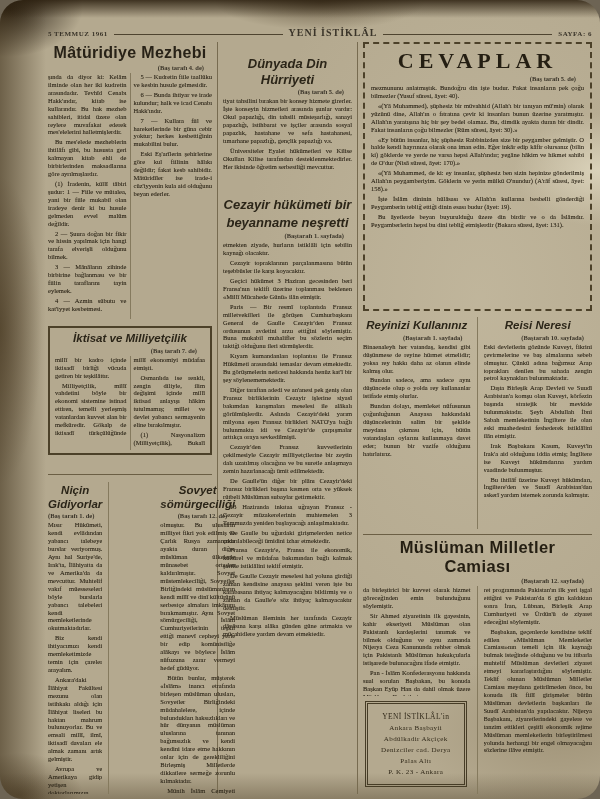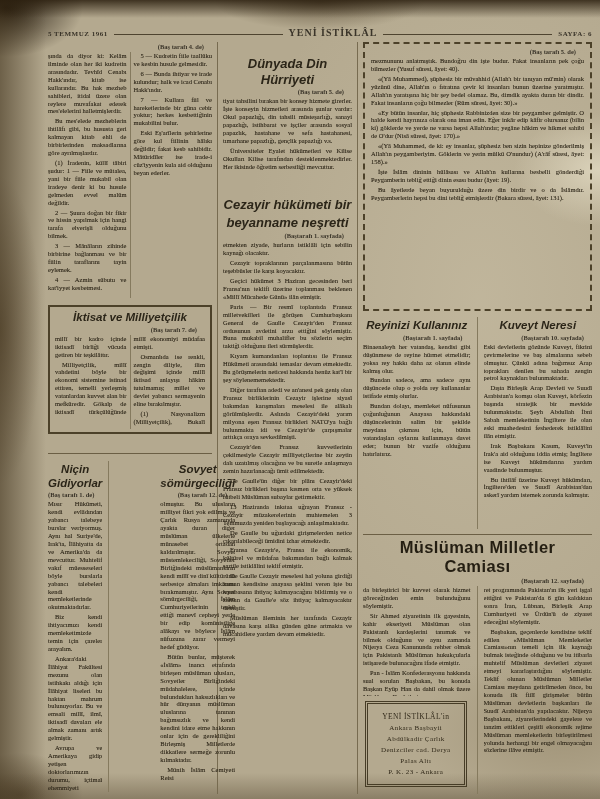--- a/index.html
+++ b/index.html
@@ -10,20 +10,21 @@
       linear-gradient(180deg, rgba(42,30,14,.85), rgba(42,30,14,0) 18px),
       linear-gradient(90deg, rgba(62,48,26,.6), rgba(62,48,26,0) 46px),
       linear-gradient(0deg, rgba(62,48,26,.35), rgba(62,48,26,0) 26px),
       radial-gradient(ellipse 110px 70px at 6px 8px, rgba(30,20,8,.95), rgba(30,20,8,0) 70%),
       radial-gradient(ellipse 60px 220px at 0px 330px, rgba(70,52,28,.5), rgba(70,52,28,0) 70%),
       radial-gradient(ellipse 90px 60px at 20px 795px, rgba(60,44,22,.6), rgba(60,44,22,0) 70%),
       radial-gradient(ellipse 150px 40px at 320px 2px, rgba(52,38,18,.55), rgba(52,38,18,0) 70%),
       radial-gradient(ellipse 120px 80px at 598px 170px, rgba(222,214,190,.9), rgba(222,214,190,0) 70%),
       radial-gradient(ellipse 320px 520px at 480px 300px, rgba(206,196,170,.45), rgba(206,196,170,0) 75%),
       radial-gradient(ellipse 200px 120px at 560px 730px, rgba(126,110,80,.35), rgba(126,110,80,0) 70%);
+    border-radius: 23px;
   }
   .content{position:absolute;left:48px;top:22px;right:8px;bottom:4px;}
   
   .hdr{display:flex;align-items:flex-end;height:16px;font-weight:bold;}
   .hdr .rule{flex:1;border-bottom:1px solid #4e4430;margin:0 6px 3px;}
   .hdr-date{font-size:7px;letter-spacing:.5px;}
   .hdr-title{font-size:10px;letter-spacing:1px;}
   .hdr-page{font-size:7px;letter-spacing:.5px;}
   
   .main{display:grid;grid-template-columns:170px 140px 1fr;height:752px;overflow:hidden;margin-top:4px;}
@@ -85,20 +86,21 @@
       <span class="rule"></span>
       <span class="hdr-title">YENİ İSTİKLÂL</span>
       <span class="rule"></span>
       <span class="hdr-page">SAYFA: 6</span>
     </div>
 
     <div class="main">
 
       <div class="colL">
         <div>
+          <div class="h-sans h-maturi">Mâtüridiye Mezhebi</div>
           <div class="cont">(Baş tarafı 4. de)</div>
           <div class="body two-col b-maturi">
               <p>şında da diyor ki: Kelâm ilminde olan her iki kudretin arasındadır. Tevhîd Cenabı Hakk'ındır, kitab ise kullarındır. Bu hak mezheb sahibleri, itidal üzere olan reylere muvafakat ederek mes'elelerini halletmişlerdir.</p>
               <p>Bu mes'elede mezheblerin ihtilâfı gibi, bu hususta geri kalmayan kitab ehli de birbirlerinden maksadlarına göre ayrılmışlardır.</p>
               <p>(1) İradenin, küllî tâbiri şudur: 1 — Fiile ve mütalea, yani bir fiile mukabil olan iradeye denir ki bu husule gelmeden evvel malûm değildir.</p>
               <p>2 — Şuura doğan bir fikir ve hissin yapılmak için hangi tarafa elverişli olduğunu bilmek.</p>
               <p>3 — Mânâların zihinde birbirine bağlanması ve bir fiilin taraflarını tayin eylemek.</p>
               <p>4 — Azmin sübutu ve kat'iyyet kesbetmesi.</p>
               <p>5 — Kudretin fiile taallûku ve kesbin husule gelmesidir.</p>
               <p>6 — Bunda ihtiyar ve irade kulundur; halk ve icad Cenabı Hakk'ındır.</p>
@@ -167,20 +169,21 @@
               <p>De Gaulle bu uğurdaki girişmelerden netice çıkarılabileceği ümidini izhar etmektedir.</p>
               <p>Fransa Cezayir'e, Fransa ile ekonomik, kültürel ve müdafaa bakımından bağlı kalmak şartile istiklâlini teklif etmiştir.</p>
               <p>De Gaulle Cezayir meselesi hal yoluna girdiği zaman kendisine anayasa şeklini veren işte bu karabasana ihtiyaç kalmayacağını bildirmiş ve o zaman da Gaulle'e söz ihtiyaç kalmayacaktır demiştir.</p>
               <p>Müslüman âleminin her tarafında Cezayir dâvâsına karşı alâka günden güne artmakta ve mücahidlere yardım devam etmektedir.</p>
             </div>
         </div>
       </div>
 
       <div class="colR">
         <div class="box-cevap">
+          <div class="h-cevap">CEVAPLAR</div>
           <div class="cont">(Baş tarafı 5. de)</div>
           <div class="body b-cevap">
               <p>mezmununu anlatmıştık. Bundoğru din işte budur. Fakat insanların pek çoğu bilmezler (Yusuf sûresi, âyet: 40).</p>
               <p>«(Yâ Muhammed), şüphesiz bir müvahhid (Allah'ı bir tanıyan mü'min) olarak yüzünü dine, Allah'ın o fıtratına çevir ki insanları bunun üzerine yaratmıştır. Allah'ın yaratışına hiç bir şey bedel olamaz. Bu, dimdik ayakta duran bir dindir. Fakat insanların çoğu bilmezler (Rûm sûresi, âyet: 30).»</p>
               <p>«Ey bütün insanlar, hiç şüphesiz Rabbinizden size bir peygamber gelmiştir. O halde kendi hayrınıza olarak ona iman edin. Eğer inkâr edip kâfir olursanız (bilin ki) göklerde ve yerde ne varsa hepsi Allah'ındır; yegâne hâkim ve hikmet sahibi de O'dur (Nisâ sûresi, âyet: 170).»</p>
               <p>«(Yâ Muhammed, de ki: ey insanlar, şüphesiz ben sizin hepinize gönderilmiş Allah'ın peygamberiyim. Göklerin ve yerin mülkü O'nundur) (A'râf sûresi, âyet: 158).»</p>
               <p>İşte İslâm dininin hülâsası ve Allah'ın kullarına besbelli gönderdiği Peygamberin tebliğ ettiği dinin esası budur (âyet: 19).</p>
               <p>Bu âyetlerde beyan buyurulduğu üzere din birdir ve o da İslâmdır. Peygamberlerin hepsi bu dini tebliğ etmişlerdir (Bakara sûresi, âyet: 131).</p>
             </div>
         </div>
@@ -189,21 +192,21 @@
           <div class="half">
             <div class="h-ital h-small">Reyinizi Kullanınız</div>
             <div class="cont">(Baştarafı 1. sayfada)</div>
             <div class="body b-reyinizi">
                 <p>Binaenaleyh her vatandaş, kendisi gibi düşünmese de reyine hürmet etmelidir; yoksa rey hakkı daha az olanın elinde kalmış olur.</p>
                 <p>Bundan sadece, ama sadece aynı düşüncede olup o yolda rey kullananlar istifade etmiş olurlar.</p>
                 <p>Bundan dolayı, memleket nüfusunun çoğunluğunun Anayasa hakkındaki düşüncelerinin salim bir şekilde meydana çıkması için, bütün vatandaşları oylarını kullanmaya davet eder; bunun bir vazife olduğunu hatırlatırız.</p>
               </div>
           </div>
           <div class="half">
-            <div class="h-ital h-small">Kuveyt Neresi</div>
+            <div class="h-ital h-small">Reisi Neresi</div>
             <div class="cont">(Baştarafı 10. sayfada)</div>
             <div class="body b-kuveyt">
                 <p>Eski devletlerin gözünde Kuveyt, fikrini çevirmelerine ve baş almalarına sebeb olmuştur. Çünkü adına bağımsız Arap toprakları denilen bu sahada zengin petrol kaynakları bulunmaktadır.</p>
                 <p>Dışta Birleşik Arap Devleti ve Suudî Arabistan'a komşu olan Kuveyt, körfezin başında stratejik bir mevkide bulunmaktadır. Şeyh Abdullah İbni Sabah memleketinin İngiltere ile olan eski muahedesini feshederek istiklâlini ilân etmiştir.</p>
                 <p>Irak Başbakanı Kasım, Kuveyt'in Irak'a aid olduğunu iddia etmiş; İngiltere ise Kuveyt hükümdarına yardım vaadinde bulunmuştur.</p>
                 <p>Bu ihtilâf üzerine Kuveyt hükümdarı, İngiltere'den ve Suudî Arabistan'dan askerî yardım istemek zorunda kalmıştır.</p>
               </div>
           </div>
         </div>
 
@@ -213,21 +216,21 @@
           <div class="row2">
             <div class="half">
               <div class="body mus-body1">
                   <p>da birleştirici bir kuvvet olarak hizmet göreceğinden emin bulunduğunu söylemiştir.</p>
                   <p>Sir Ahmed ziyaretinin ilk gayesinin, kahir ekseriyeti Müslüman olan Pakistanlı kardeşlerini tanımak ve bilmek olduğunu ve aynı zamanda Nijerya Ceza Kanununda rehber olmak için Pakistanlı Müslüman hukukçularla istişarede bulunacağını ifade etmiştir.</p>
                   <p>Pan - İslâm Konfederasyonu hakkında sual sorulan Başbakan, bu konuda Başkan Eyüp Han da dahil olmak üzere Müslüman Devletleri</p>
                 </div>
               <div class="adbox">
                 <div class="ad-big">YENİ İSTİKLÂL'in</div>
                 <div>Ankara Başbayii</div>
-                <div>Abdülkadir Çarlık</div>
+                <div>Abdülkadir Akçiçek</div>
                 <div>Denizciler cad. Derya</div>
                 <div>Palas Altı</div>
                 <div>P. K. 23 - Ankara</div>
               </div>
             </div>
             <div class="half">
               <div class="body mus-body2">
                   <p>ret programında Pakistan'ın ilk yeri işgal ettiğini ve Pakistan'da 6 gün kaldıktan sonra İran, Lübnan, Birleşik Arap Cumhuriyeti ve Ürdün'ü de ziyaret edeceğini söylemiştir.</p>
                   <p>Başbakan, geçenlerde kendisine teklif edilen «Müslüman Memleketler Camiası»nın temeli için ilk kaynağı bulmak isteğinde olduğunu ve bu itibarla muhtelif Müslüman devletleri ziyaret etmeyi kararlaştırdığını söylemiştir. Teklif olunan Müslüman Milletler Camiası meydana getirilmeden önce, bu konuda ilk fiilî girişmeler bütün Müslüman devletlerin başkanları ile Suudî Arabistan'da yapılacaktır. Nijerya Başbakanı, ziyaretlerindeki gayelere ve tanzim ettikleri çeşitli ekonomik rejime Müslüman memleketlerin birleştirilmesi yolunda herhangi bir engel olmayacağını sözlerine ilâve etmiştir.</p>
                 </div>

